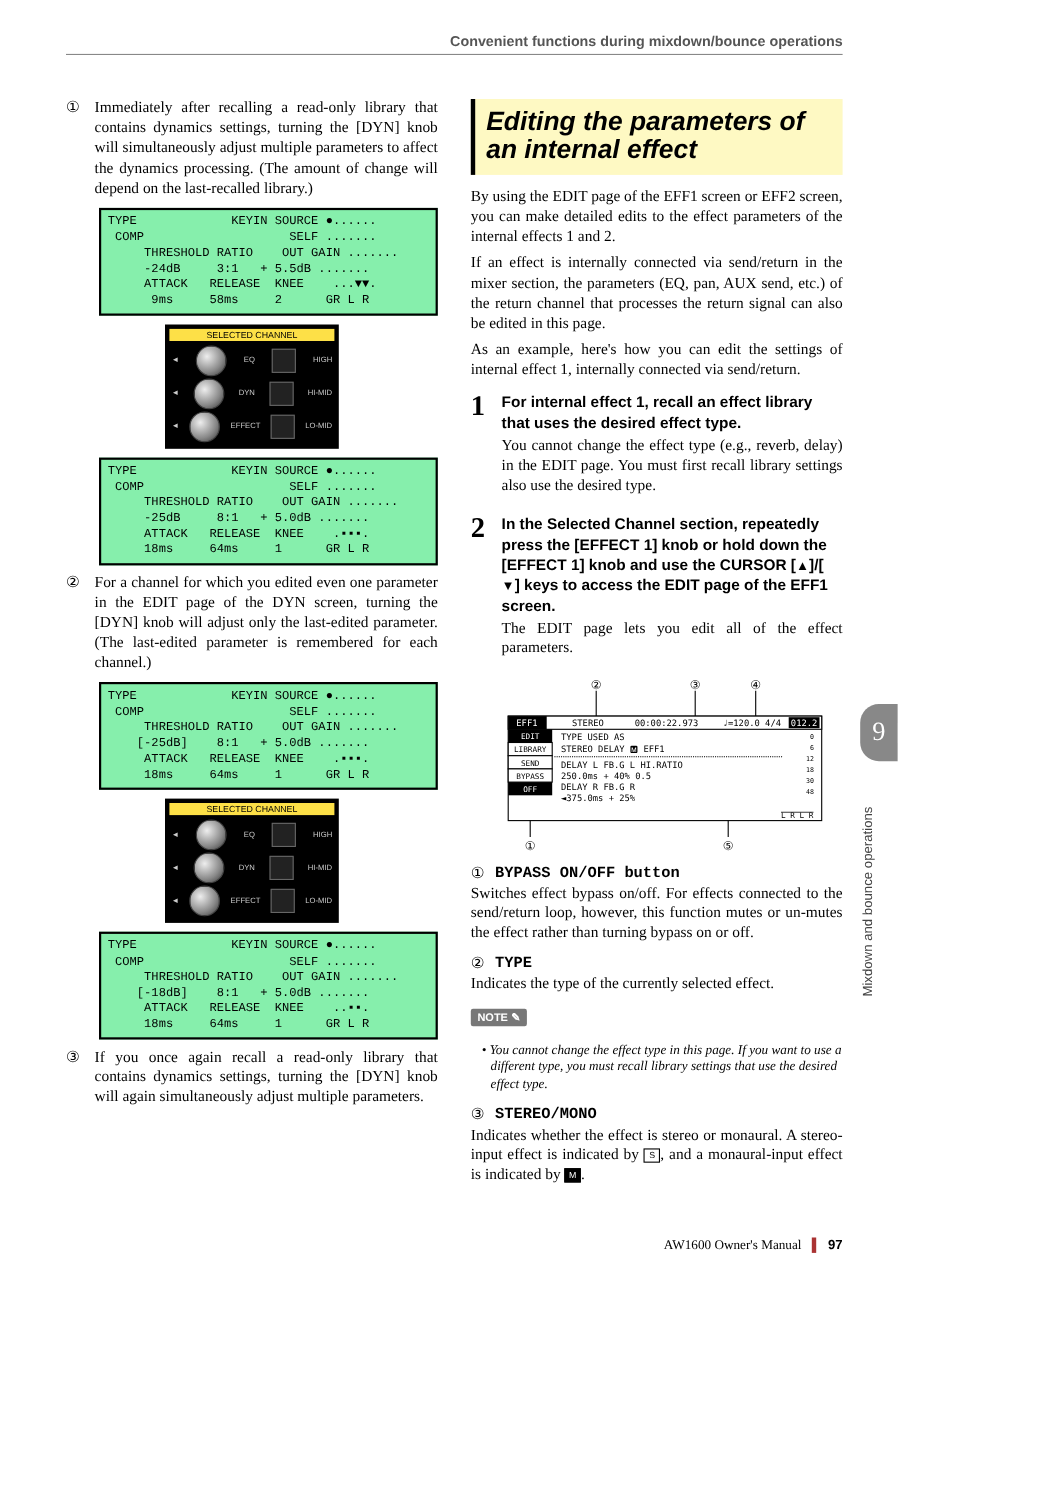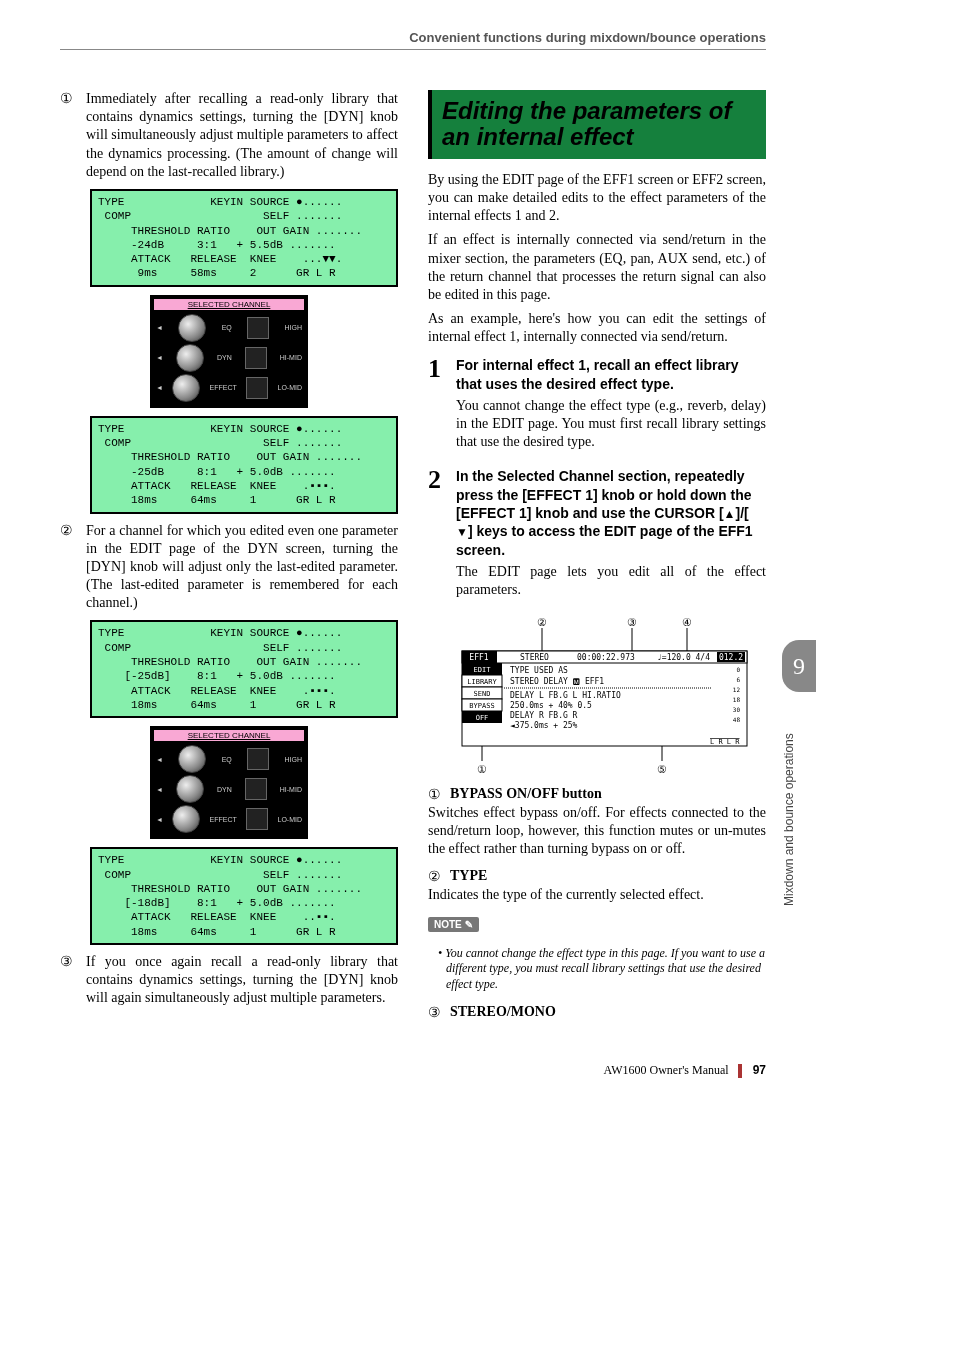--- a/index.html
+++ b/index.html
@@ -68,26 +68,25 @@
     margin: 0 auto 8px auto;
     width: 150px;
     background: #000;
     color: #fff;
     font-family: Arial, sans-serif;
     font-size: 8px;
     padding: 4px;
     text-align: center;
   }
   .knob-title {
-    background: #f9a8d4;
+    background: #fde047;
     color: #000;
     font-size: 8px;
     padding: 1px 2px;
     margin-bottom: 4px;
-    text-decoration: underline;
   }
   .knob-row {
     display: flex;
     align-items: center;
     justify-content: space-between;
     margin: 2px 0;
   }
   .knob {
     width: 26px; height: 26px;
     border-radius: 50%;
@@ -98,21 +97,21 @@
     width: 20px; height: 20px;
     background: #222;
     border: 1px solid #666;
   }
   .knob-lbl { font-size: 7px; color: #ccc; margin: 0 2px; }
   .section-heading {
     font-family: Arial, sans-serif;
     font-style: italic;
     font-weight: 900;
     font-size: 24px;
-    background: #15803d;
+    background: #fef9c3;
     color: #000;
     padding: 8px 10px;
     border-left: 4px solid #000;
     margin: 0 0 12px 0;
     line-height: 1.1;
   }
   .step {
     display: flex;
     gap: 6px;
     margin-top: 10px;
@@ -141,21 +140,21 @@
     width: 310px;
     height: 160px;
   }
   .screen-fig svg { width: 310px; height: 160px; }
   .callout-row {
     display: flex;
     gap: 4px;
     margin-top: 10px;
   }
   .callout-head {
-    font-family: Liberation Serif, serif;
+    font-family: Liberation Mono, monospace;
     font-weight: bold;
     font-size: 14px;
   }
   .note-tag {
     display: inline-block;
     background: #777;
     color: #fff;
     font-family: Arial, sans-serif;
     font-size: 10px;
     font-weight: bold;
@@ -340,21 +339,21 @@
     <div class="col">
       <div class="section-heading">Editing the parameters of an internal effect</div>
       <p class="body-text">By using the EDIT page of the EFF1 screen or EFF2 screen, you can make detailed edits to the effect parameters of the internal effects 1 and 2.</p>
       <p class="body-text">If an effect is internally connected via send/return in the mixer section, the parameters (EQ, pan, AUX send, etc.) of the return channel that processes the return signal can also be edited in this page.</p>
       <p class="body-text">As an example, here's how you can edit the settings of internal effect 1, internally connected via send/return.</p>
 
       <div class="step">
         <div class="step-num">1</div>
         <div>
           <p class="step-head">For internal effect 1, recall an effect library that uses the desired effect type.</p>
-          <p class="step-body">You cannot change the effect type (e.g., reverb, delay) in the EDIT page. You must first recall library settings that use the desired type.</p>
+          <p class="step-body">You cannot change the effect type (e.g., reverb, delay) in the EDIT page. You must first recall library settings also use the desired type.</p>
         </div>
       </div>
 
       <div class="step">
         <div class="step-num">2</div>
         <div>
           <p class="step-head">
             <span>In the Selected Channel section, repeatedly press the [EFFECT 1] knob or hold down the [EFFECT 1] knob and use the CURSOR [</span><span class="arrow">▲</span><span>]/[ </span><span class="arrow">▼</span><span>] keys to access the EDIT page of the EFF1 screen.</span>
           </p>
           <p class="step-body">The EDIT page lets you edit all of the effect parameters.</p>
@@ -430,20 +429,23 @@
       </div>
       <p class="body-text">Indicates the type of the currently selected effect.</p>
 
       <div><span class="note-tag">NOTE</span></div>
       <p class="note-body">• <span>You cannot change the effect type in this page. If you want to use a different type, you must recall library settings that use the desired effect type.</span></p>
 
       <div class="callout-row">
         <span class="circle-num">③</span>
         <span class="callout-head">STEREO/MONO</span>
       </div>
+      <p class="body-text">
+        <span>Indicates whether the effect is stereo or monaural. A stereo-input effect is indicated by </span><span class="icon-box">S</span><span>, and a monaural-input effect is indicated by </span><span class="icon-box" style="background:#000;color:#fff">M</span><span>.</span>
+      </p>
     </div>
   </div>
 
   <div class="right-tab">
     <div class="tab-circle">9</div>
     <div class="tab-text">Mixdown and bounce operations</div>
   </div>
 
   <div class="footer">
     <span>AW1600  Owner's Manual</span>

